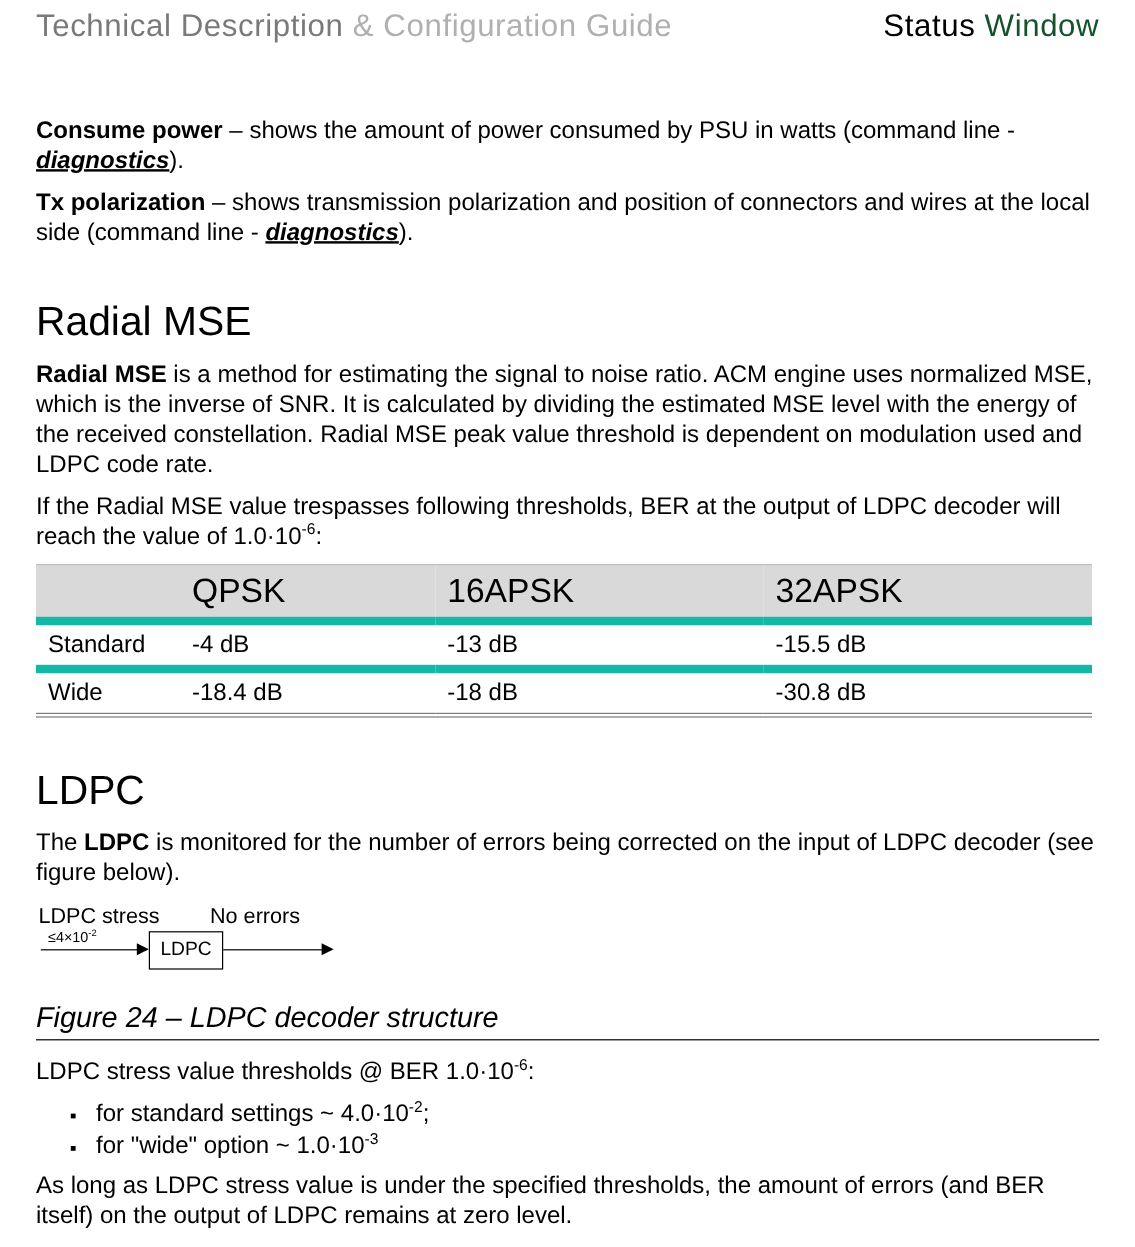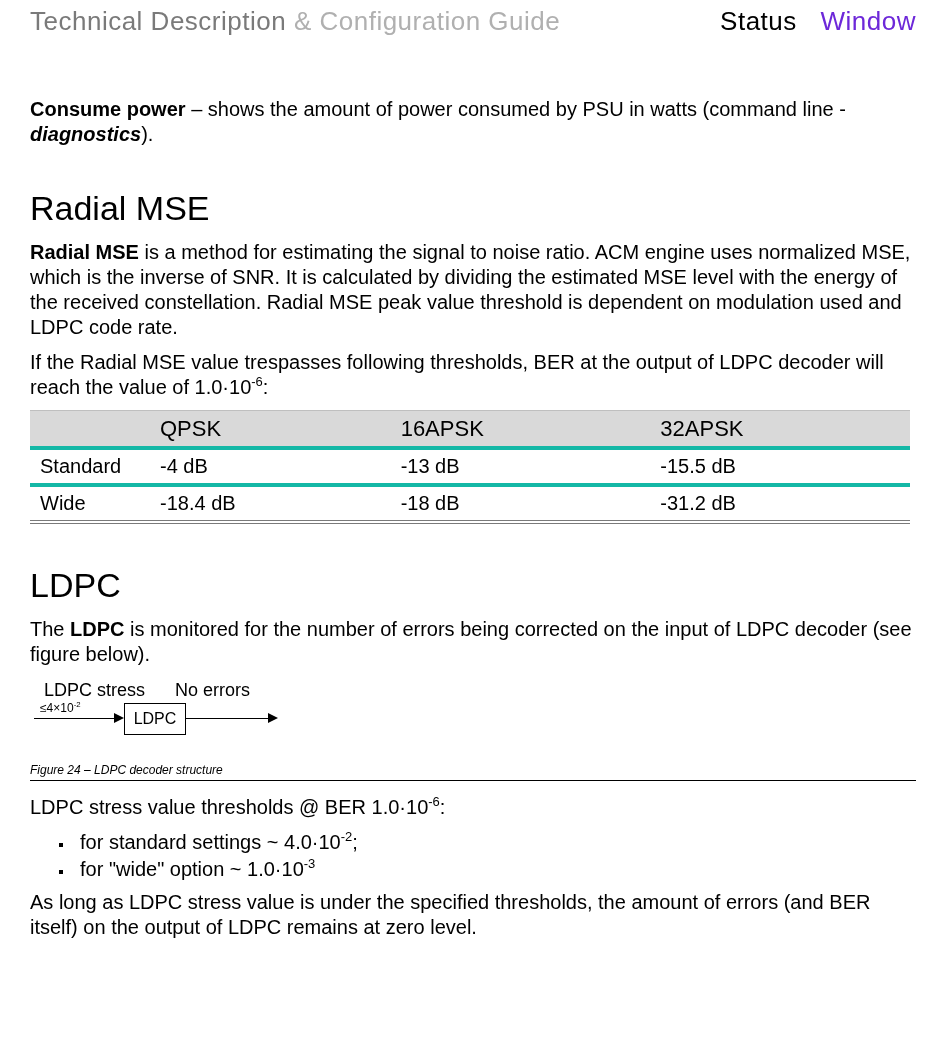--- a/index.html
+++ b/index.html
@@ -38,68 +38,67 @@
   }
   .header .right {
     color: #8a8a8a;
     font-family: "Arial Narrow", Arial, sans-serif;
     font-stretch: condensed;
   }
   .header .right .dark {
     color: #000000;
   }
   .header .right .light {
-    color: #6d28d9;
-    margin-left: 16px;
+    color: #14532d;
   }
   .body-text {
     font-size: 20px;
     line-height: 1.25;
     margin-top: 60px;
   }
   p {
     margin: 0 0 10px 0;
   }
   .bold { font-weight: 700; }
-  .italic { font-style: italic; }
+  .italic { font-style: italic; text-decoration: underline; }
   h2 {
     font-size: 34px;
     font-weight: 400;
     margin: 40px 0 10px 0;
   }
   table.mse {
     border-collapse: collapse;
     width: 100%;
     max-width: 880px;
     margin-top: 8px;
     font-size: 20px;
   }
   table.mse th, table.mse td {
     text-align: left;
     padding: 4px 10px;
   }
   table.mse thead th {
     background: #d9d9d9;
     font-weight: 400;
-    font-size: 22px;
+    font-size: 28px;
     border-top: 1px solid #bfbfbf;
   }
   table.mse thead th:first-child {
     background: #d9d9d9;
     width: 100px;
   }
   table.mse tbody tr {
-    border-top: 4px solid #14b8a6;
+    border-top: 7px solid #14b8a6;
   }
   table.mse tbody tr:last-child td {
     border-bottom: 4px double #7a7a7a;
   }
   .figure-label {
     font-style: italic;
-    font-size: 12px;
+    font-size: 24px;
     margin: 6px 0 14px 0;
     border-bottom: 1px solid #000;
     padding-bottom: 2px;
     display: inline-block;
     width: 100%;
   }
   ul.square {
     list-style: square;
     margin: 4px 0 8px 0;
     padding-left: 44px;
@@ -113,21 +112,21 @@
   }
   .ldpc-diagram {
     margin: 12px 0 6px 0;
     height: 70px;
     position: relative;
     width: 260px;
     font-size: 18px;
   }
   .ldpc-diagram .stress-label {
     position: absolute;
-    left: 14px;
+    left: 2px;
     top: 0;
   }
   .ldpc-diagram .stress-value {
     position: absolute;
     left: 10px;
     top: 22px;
     font-size: 12px;
   }
   .ldpc-diagram .noerr-label {
     position: absolute;
@@ -185,20 +184,23 @@
       <span class="dark">Status</span><span class="light"> Window</span>
     </div>
   </div>
 
   <div class="body-text">
 
     <p>
       <span class="bold">Consume power</span><span> – shows the amount of power consumed by PSU in watts (command line - </span><span class="bold italic">diagnostics</span><span>).</span>
     </p>
 
+    <p>
+      <span class="bold">Tx polarization</span><span> – shows transmission polarization and position of connectors and wires at the local side (command line - </span><span class="bold italic">diagnostics</span><span>).</span>
+    </p>
 
     <h2>Radial MSE</h2>
 
     <p>
       <span class="bold">Radial MSE</span><span> is a method for estimating the signal to noise ratio. ACM engine uses normalized MSE, which is the inverse of SNR. It is calculated by dividing the estimated MSE level with the energy of the received constellation. Radial MSE peak value threshold is dependent on modulation used and LDPC code rate.</span>
     </p>
 
     <p>
       <span>If the Radial MSE value trespasses following thresholds, BER at the output of LDPC decoder will reach the value of 1.0·10</span><sup>-6</sup><span>:</span>
     </p>
@@ -216,21 +218,21 @@
         <tr>
           <td>Standard</td>
           <td>-4 dB</td>
           <td>-13 dB</td>
           <td>-15.5 dB</td>
         </tr>
         <tr>
           <td>Wide</td>
           <td>-18.4 dB</td>
           <td>-18 dB</td>
-          <td>-31.2 dB</td>
+          <td>-30.8 dB</td>
         </tr>
       </tbody>
     </table>
 
     <h2>LDPC</h2>
 
     <p>
       <span>The </span><span class="bold">LDPC</span><span> is monitored for the number of errors being corrected on the input of LDPC decoder (see figure below).</span>
     </p>
 

